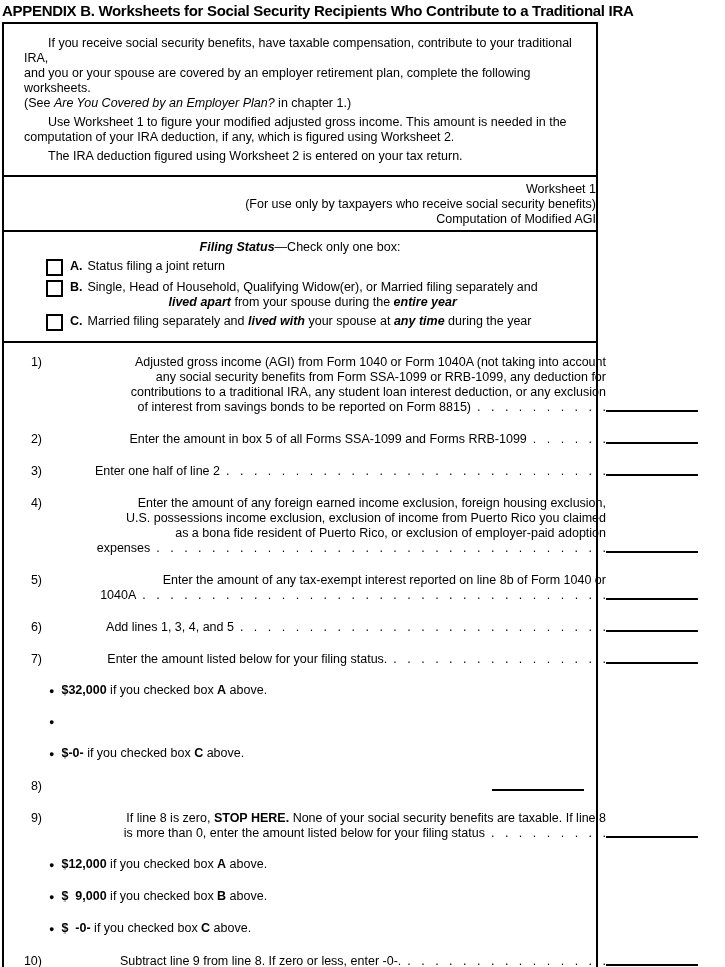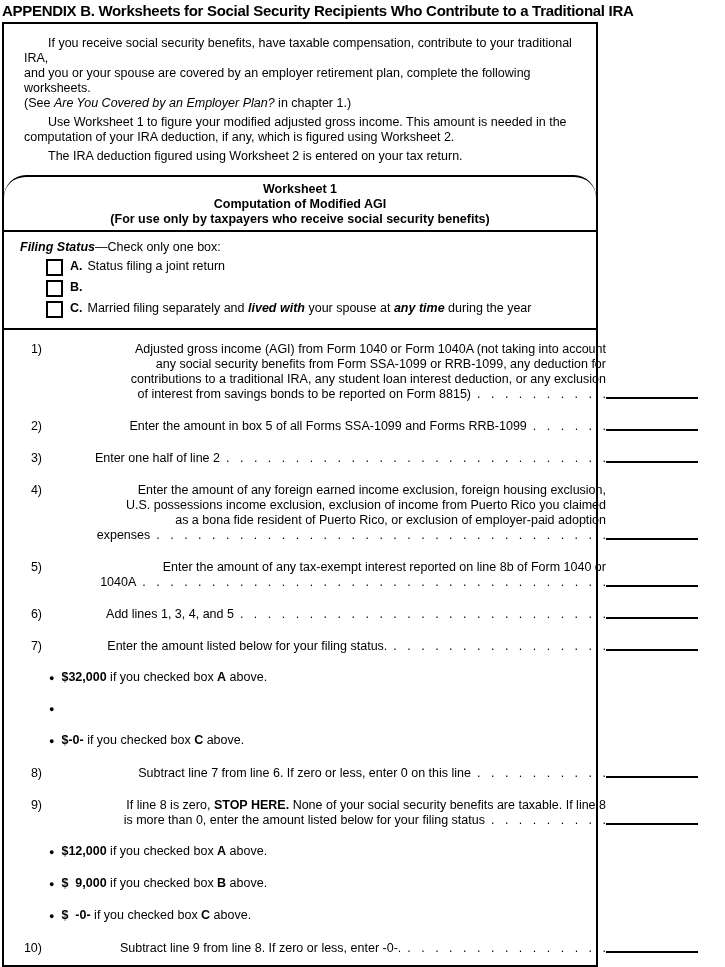--- a/index.html
+++ b/index.html
@@ -14,25 +14,25 @@
     letter-spacing: -0.3px; padding: 2px 2px 2px 2px; white-space: nowrap;
   }
   .box { border: 2px solid #000; margin: 0 7px 0 2px; }
   .box > section + section { border-top: 2px solid #000; }
 
   
   .intro { padding: 8px 16px 7px 16px; }
   .para { margin: 4px; text-indent: 24px; white-space: pre-line; }
 
   
-  .ws-header { text-align: center; font-weight: bold; padding: 5px 0 3px 0; border-radius: 22px; }
+  .ws-header { text-align: right; font-weight: normal; padding: 5px 0 3px 0; }
   .ws-header div { line-height: 15px; }
 
   
-  .filing { padding: 8px 16px 10px 16px; }
+  .filing { padding: 8px 16px 10px 16px; text-align: center; }
   .fs-line { margin-bottom: 2px; }
   .bi { font-weight: bold; font-style: italic; }
   .b { font-weight: bold; }
   .opt { display: flex; margin-top: 4px; }
   .checkbox {
     width: 13px; height: 13px; border: 2px solid #000; background: #fff;
     flex: none; margin: 0 7px 0 26px; display: inline-block;
   }
   .opt-label { font-weight: bold; flex: none; margin-right: 5px; }
   .opt-text { white-space: pre-line; }
@@ -65,36 +65,38 @@
       <p class="para"><span>If you receive social security benefits, have taxable compensation, contribute to your traditional IRA,
 and you or your spouse are covered by an employer retirement plan, complete the following worksheets.
 (See </span><i>Are You Covered by an Employer Plan?</i><span> in chapter 1.)</span></p>
       <p class="para"><span>Use Worksheet 1 to figure your modified adjusted gross income. This amount is needed in the
 computation of your IRA deduction, if any, which is figured using Worksheet 2.</span></p>
       <p class="para"><span>The IRA deduction figured using Worksheet 2 is entered on your tax return.</span></p>
     </section>
 
     <section class="ws-header">
       <div>Worksheet 1</div>
+      <div>(For use only by taxpayers who receive social security benefits)</div>
       <div>Computation of Modified AGI</div>
-      <div>(For use only by taxpayers who receive social security benefits)</div>
     </section>
 
     <section class="filing">
       <div class="fs-line"><span class="bi">Filing Status</span><span>—Check only one box:</span></div>
 
       <div class="opt">
         <span class="checkbox"></span>
         <span class="opt-label">A.</span>
         <span class="opt-text"><span>Status filing a joint return</span></span>
       </div>
 
       <div class="opt">
         <span class="checkbox"></span>
         <span class="opt-label">B.</span>
+        <span class="opt-text"><span>Single, Head of Household, Qualifying Widow(er), or Married filing separately and
+</span><span class="bi">lived apart</span><span> from your spouse during the </span><span class="bi">entire year</span><span></span></span>
       </div>
 
       <div class="opt">
         <span class="checkbox"></span>
         <span class="opt-label">C.</span>
         <span class="opt-text"><span>Married filing separately and </span><span class="bi">lived with</span><span> your spouse at </span><span class="bi">any time</span><span> during the year</span></span>
       </div>
     </section>
 
     <section class="lines">
@@ -169,21 +171,20 @@
       <div class="bullet">
         <span class="bdot">●</span>
       </div>
       <div class="bullet">
         <span class="bdot">●</span>
         <span><span class="bamt">$-0-</span><span> if you checked box </span><span class="b">C</span><span> above.</span></span>
       </div>
 
       <div class="item">
         <div class="num">8)</div>
-        <div class="body"><span class="txt">Subtract line 7 from line 6. If zero or less, enter 0 on this line</span><span class="dots">. . . . . . . . . .</span></div>
         <div class="amt">
             <div class="rule"></div>
           </div>
       </div>
 
       <div class="item">
         <div class="num">9)</div>
         <div class="body"><span class="txt">If line 8 is zero, </span><span class="b">STOP HERE.</span><span class="txt"> None of your social security benefits are taxable. If line 8
 is more than 0, enter the amount listed below for your filing status</span><span class="dots">. . . . . . . . .</span></div>
         <div class="amt">

